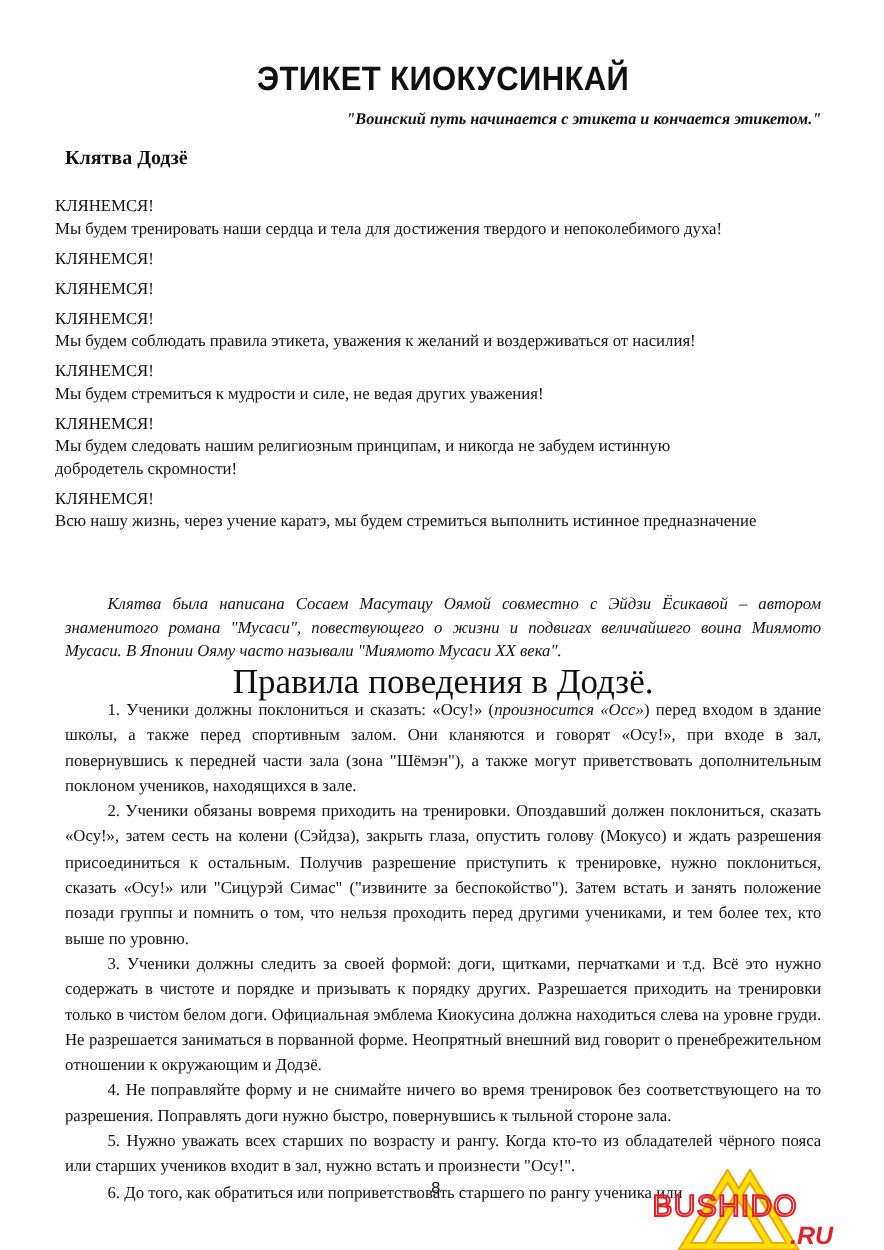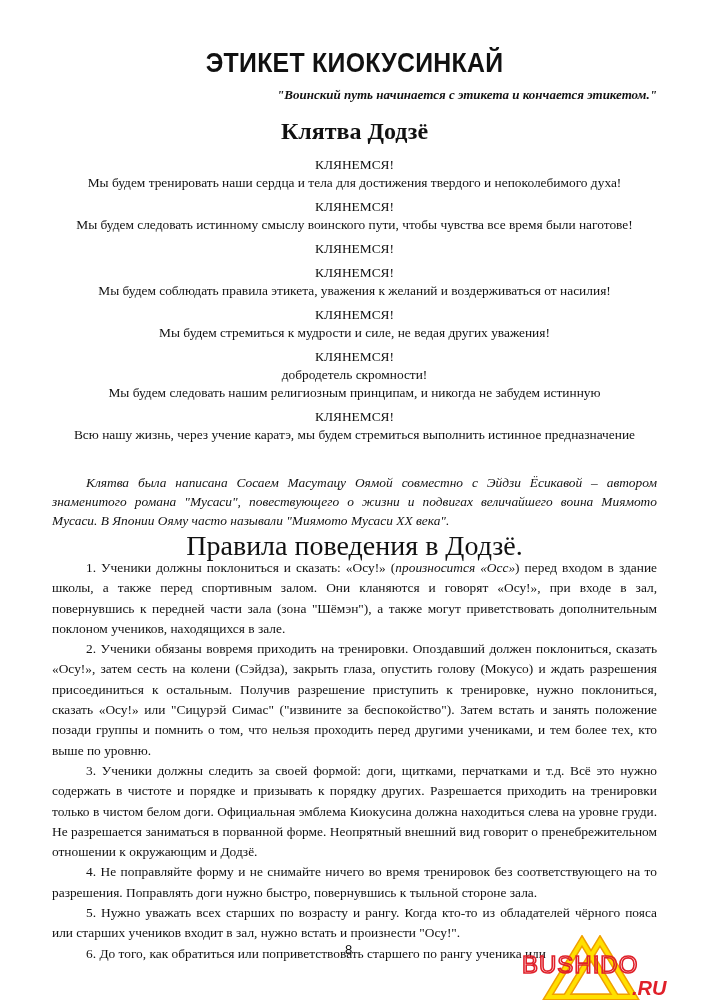--- a/index.html
+++ b/index.html
@@ -4,23 +4,23 @@
 <style>
   html, body { margin: 0; padding: 0; background: #ffffff; }
   body { width: 707px; height: 1000px; position: relative; overflow: hidden;
          font-family: "Liberation Serif", serif; color: #111; }
   .page { position: absolute; left: 52px; top: 0; width: 605px; }
   .doc-title { position: absolute; top: 48px; left: 0; width: 605px; text-align: center;
                font-family: "Liberation Sans", sans-serif; font-weight: bold; font-size: 27px;
                letter-spacing: 0.3px; transform: scaleX(0.92); transform-origin: center; }
   .epigraph { position: absolute; top: 87px; right: 0; text-align: right;
               font-style: italic; font-weight: bold; font-size: 13px; line-height: 16px; }
-  .oath-title { position: absolute; top: 118px; left: 0; width: 605px; text-align: center;
-                font-weight: bold; font-size: 24px; }
-  .oath { position: absolute; top: 155px; left: -8px; width: 621px; text-align: center;
+  .oath-title { position: absolute; top: 118px; left: 0; width: 605px; text-align: left;
+                font-weight: bold; font-size: 16px; }
+  .oath { position: absolute; top: 155px; left: -8px; width: 621px; 
           font-size: 13.4px; }
   .oath-block { margin-bottom: 5px; }
   .oath-head { line-height: 19px; }
   .oath-line { line-height: 18px; }
   .oath-note { position: absolute; top: 460px; left: 0; width: 605px; font-style: italic;
                font-size: 13.4px; line-height: 19px; text-align: justify; text-indent: 34px; }
   .rules-title { position: absolute; top: 530px; left: 0; width: 605px; text-align: center;
                  font-weight: normal; font-size: 28px; }
   .rules { position: absolute; top: 558px; left: 0; width: 605px; font-size: 13.4px;
            line-height: 20.3px; text-align: justify; }
@@ -42,37 +42,36 @@
 
   <div class="oath-title">Клятва Додзё</div>
 
   <div class="oath">
     <div class="oath-block">
       <div class="oath-head">КЛЯНЕМСЯ!</div>
       <div class="oath-line">Мы будем тренировать наши сердца и тела для достижения твердого и непоколебимого духа!</div>
     </div>
     <div class="oath-block">
       <div class="oath-head">КЛЯНЕМСЯ!</div>
-      <div class="oath-line">Мы будем следовать истинному смыслу воинского пути, чтобы чувства все время были наготове!</div>
     </div>
     <div class="oath-block">
       <div class="oath-head">КЛЯНЕМСЯ!</div>
     </div>
     <div class="oath-block">
       <div class="oath-head">КЛЯНЕМСЯ!</div>
       <div class="oath-line">Мы будем соблюдать правила этикета, уважения к желаний и воздерживаться от насилия!</div>
     </div>
     <div class="oath-block">
       <div class="oath-head">КЛЯНЕМСЯ!</div>
       <div class="oath-line">Мы будем стремиться к мудрости и силе, не ведая других уважения!</div>
     </div>
     <div class="oath-block">
       <div class="oath-head">КЛЯНЕМСЯ!</div>
+      <div class="oath-line">Мы будем следовать нашим религиозным принципам, и никогда не забудем истинную</div>
       <div class="oath-line">добродетель скромности!</div>
-      <div class="oath-line">Мы будем следовать нашим религиозным принципам, и никогда не забудем истинную</div>
     </div>
     <div class="oath-block">
       <div class="oath-head">КЛЯНЕМСЯ!</div>
       <div class="oath-line">Всю нашу жизнь, через учение каратэ, мы будем стремиться выполнить истинное предназначение</div>
     </div>
   </div>
 
   <p class="oath-note">Клятва была написана Сосаем Масутацу Оямой совместно с Эйдзи Ёсикавой – автором знаменитого романа "Мусаси", повествующего о жизни и подвигах величайшего воина Миямото Мусаси. В Японии Ояму часто называли "Миямото Мусаси XX века".</p>
 
   <div class="rules-title">Правила поведения в Додзё.</div>

